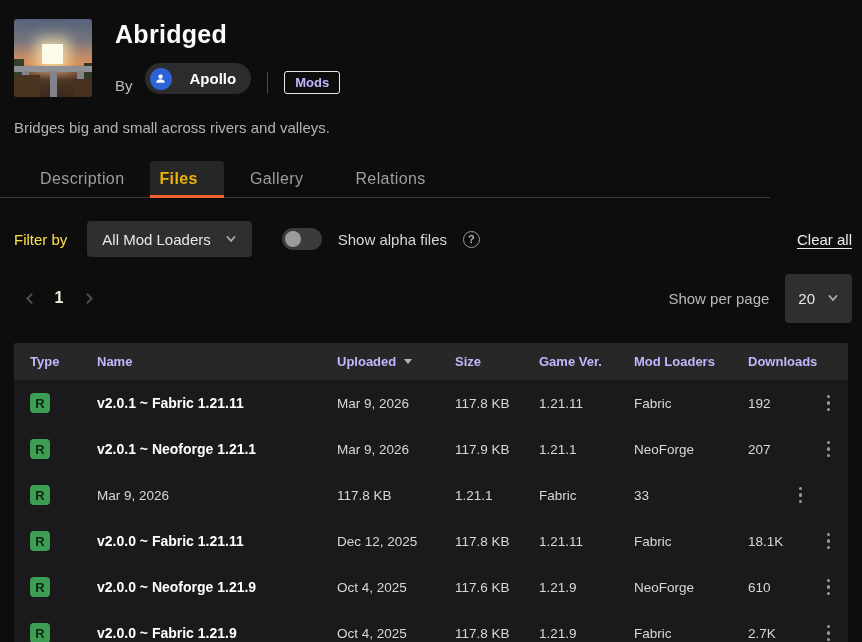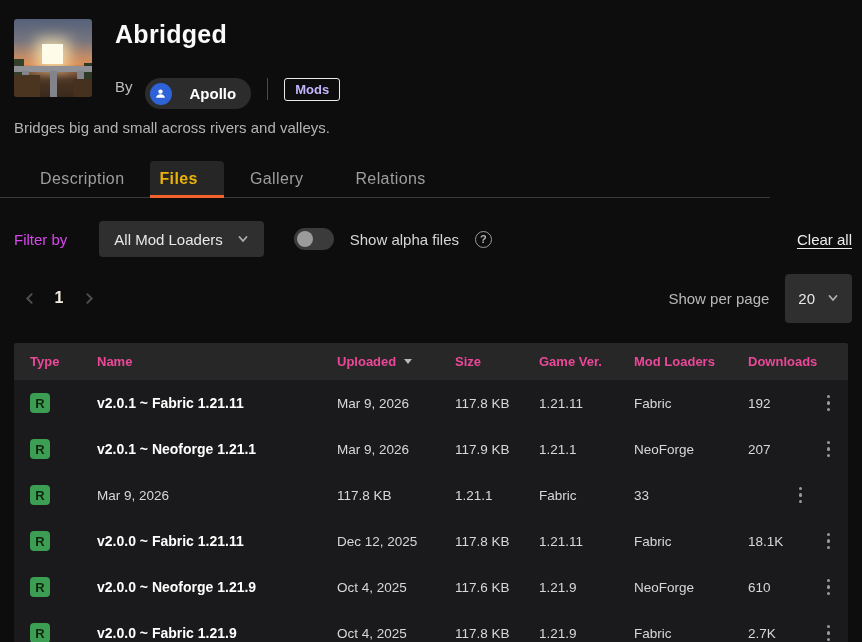--- a/index.html
+++ b/index.html
@@ -19,53 +19,53 @@
   }
   .mod-icon .sun { position:absolute; left:28px; top:25px; width:21px; height:20px; background:#fffbe9; box-shadow:0 0 14px 6px rgba(255,236,180,.75); }
   .mod-icon .deck { position:absolute; left:0; top:47px; width:100%; height:6px; background:#8f8f96; }
   .mod-icon .pillar { position:absolute; top:52px; width:7px; height:26px; background:#83838c; }
   .mod-icon .p1{left:8px;} .mod-icon .p2{left:36px;} .mod-icon .p3{left:63px;}
   .mod-icon .cliff-l { position:absolute; left:0; top:56px; width:26px; height:22px; background:#4c3520; }
   .mod-icon .cliff-r { position:absolute; right:0; top:60px; width:18px; height:18px; background:#46311e; }
   .mod-icon .tree-l { position:absolute; left:0; top:40px; width:10px; height:20px; background:#33402a; }
   .mod-icon .tree-r { position:absolute; right:0; top:44px; width:8px; height:16px; background:#2f3a26; }
   .page-title { position:absolute; left:115px; top:20px; font-size:25px; font-weight:700; letter-spacing:.3px; color:#fafafa; }
-  .byline { position:absolute; left:115px; top:62px; display:flex; align-items:flex-start; gap:12px; height:32px;margin-top:16px; }
+  .byline { position:absolute; left:115px; top:62px; display:flex; align-items:flex-end; gap:12px; height:32px; }
   .by-label { color:#bdbdbd; font-size:15px; }
   .author-pill { display:flex; align-items:center; gap:18px; background:#2c2c2c; border-radius:16px; height:31px; padding:0 15px 0 5px; cursor:pointer; }
   .avatar { width:22px; height:22px; border-radius:50%; background:#2e63d8; display:flex; align-items:center; justify-content:center; }
   .author-name { font-size:15px; font-weight:700; color:#fff; }
   .v-divider { width:1px; height:22px; background:#4a4a4a; margin:0 4px; }
   .category-badge { border:1.5px solid #e9e9e9; border-radius:3px; padding:3px 10px; font-size:13px; font-weight:700; color:#c4b5fd; cursor:pointer; }
   .summary { position:absolute; left:14px; top:119px; font-size:15px; color:#b3b3b3; }
   
   .tabbar { position:absolute; left:0; top:161px; width:770px; height:37px; display:flex; padding-left:14px; border-bottom:1px solid #3a3a3a; }
   .tab { display:flex; align-items:center; padding:0 26px; font-size:16px; color:#9e9e9e; letter-spacing:.4px; cursor:pointer; position:relative; }
   .tab.active { background:#262626; color:#eab308; font-weight:700; border-radius:4px 4px 0 0;padding-left:9px; }
   .tab.active::after { content:""; position:absolute; left:0; right:0; bottom:-1px; height:3px; background:#f1632b; }
   
   .filterbar { position:absolute; left:14px; top:221px; width:838px; height:36px; display:flex; align-items:center; gap:16px; }
-  .filter-label { color:#d946ef; font-size:15px; margin-right:16px; }
+  .filter-label { color:#fde047; font-size:15px; margin-right:4px; }
   .dropdown { display:flex; align-items:center; gap:14px; background:#2f2f2f; border-radius:4px; height:36px; padding:0 15px; font-size:15px; color:#e8e8e8; cursor:pointer; }
   .chev { width:12px; height:12px; flex:0 0 auto; }
   .toggle { width:40px; height:22px; background:#3b3b3b; border-radius:11px; position:relative; cursor:pointer; margin-left:14px; }
   .toggle .knob { position:absolute; left:3px; top:3px; width:16px; height:16px; border-radius:50%; background:#9b9b9b; }
   .toggle-label { color:#d6d6d6; font-size:15px; }
   .help-icon { width:17px; height:17px; border:1.5px solid #9a9a9a; border-radius:50%; color:#b5b5b5; font-size:11px; font-weight:700; display:flex; align-items:center; justify-content:center; cursor:pointer; }
   .clear-all { margin-left:auto; color:#ececec; font-size:15px; text-decoration:underline; text-underline-offset:3px; cursor:pointer; }
   
   .pagerow { position:absolute; left:14px; top:281px; width:838px; height:34px; display:flex; align-items:center; }
   .page-arrow { width:30px; height:30px; display:flex; align-items:center; justify-content:center; color:#4f4f4f; cursor:pointer; }
   .page-num { width:30px; text-align:center; font-size:16px; font-weight:700; color:#f3ecdc; cursor:pointer; }
   .perpage-label { margin-left:auto; color:#b9b9b9; font-size:15px; margin-right:16px; }
   .perpage-dd { display:flex; align-items:center; gap:12px; background:#2f2f2f; border-radius:4px; height:49px; padding:0 13px; font-size:15px; color:#e8e8e8; cursor:pointer; }
   
   .files-table { position:absolute; left:14px; top:343px; width:834px; height:299px; overflow:hidden; }
   .thead, .trow { display:grid; grid-template-columns:67px 240px 118px 84px 95px 114px 72px 1fr; align-items:center; padding-left:16px; }
-  .thead { height:37px; background:#272727; font-size:13px; font-weight:700; color:#ec4899; border-radius:2px 2px 0 0; }
+  .thead { height:37px; background:#272727; font-size:13px; font-weight:700; color:#c4b5fd; border-radius:2px 2px 0 0; }
   .th { display:flex; align-items:center; gap:8px; cursor:pointer; }
   .sort-tri { width:0; height:0; border-left:4px solid transparent; border-right:4px solid transparent; border-top:5px solid #b9b9b9; }
   .tbody { background:#1a1a1c; }
   .trow { height:46px; }
   .type-badge { width:20px; height:20px; background:#3c9e52; border-radius:4px; color:#10240f; font-size:13px; font-weight:700; display:flex; align-items:center; justify-content:center; cursor:pointer; }
   .cell-name { font-size:14px; font-weight:600; color:#ffffff; cursor:pointer; }
   .cell { font-size:13.5px; color:#d8d8d8; }
   .kebab { justify-self:end; margin-right:14px; display:flex; flex-direction:column; gap:3px; padding:4px; cursor:pointer; }
   .kebab i { width:3.5px; height:3.5px; border-radius:50%; background:#9a9a9a; display:block; }
 </style>

